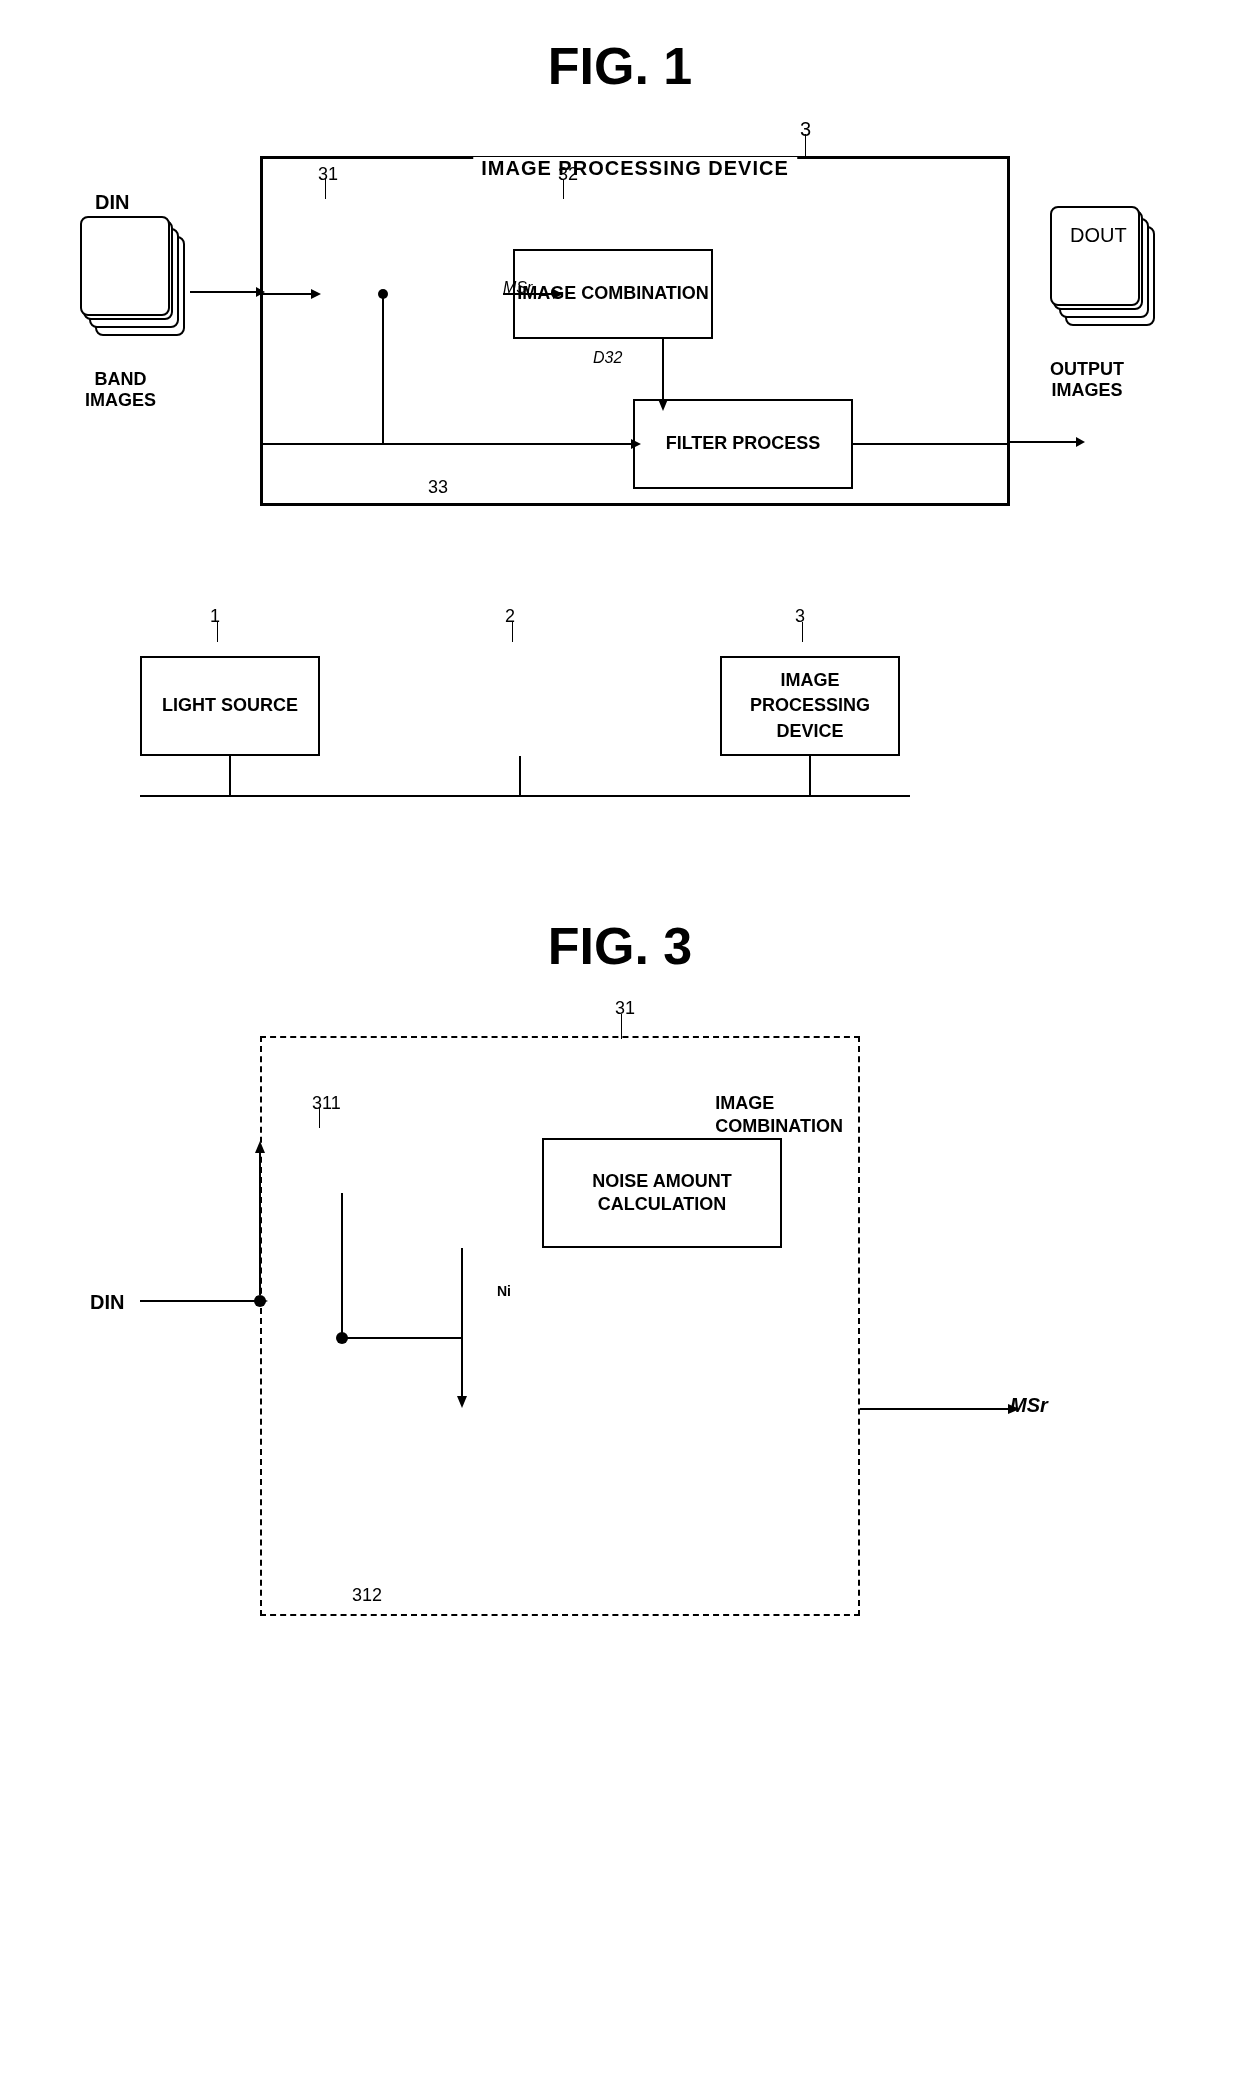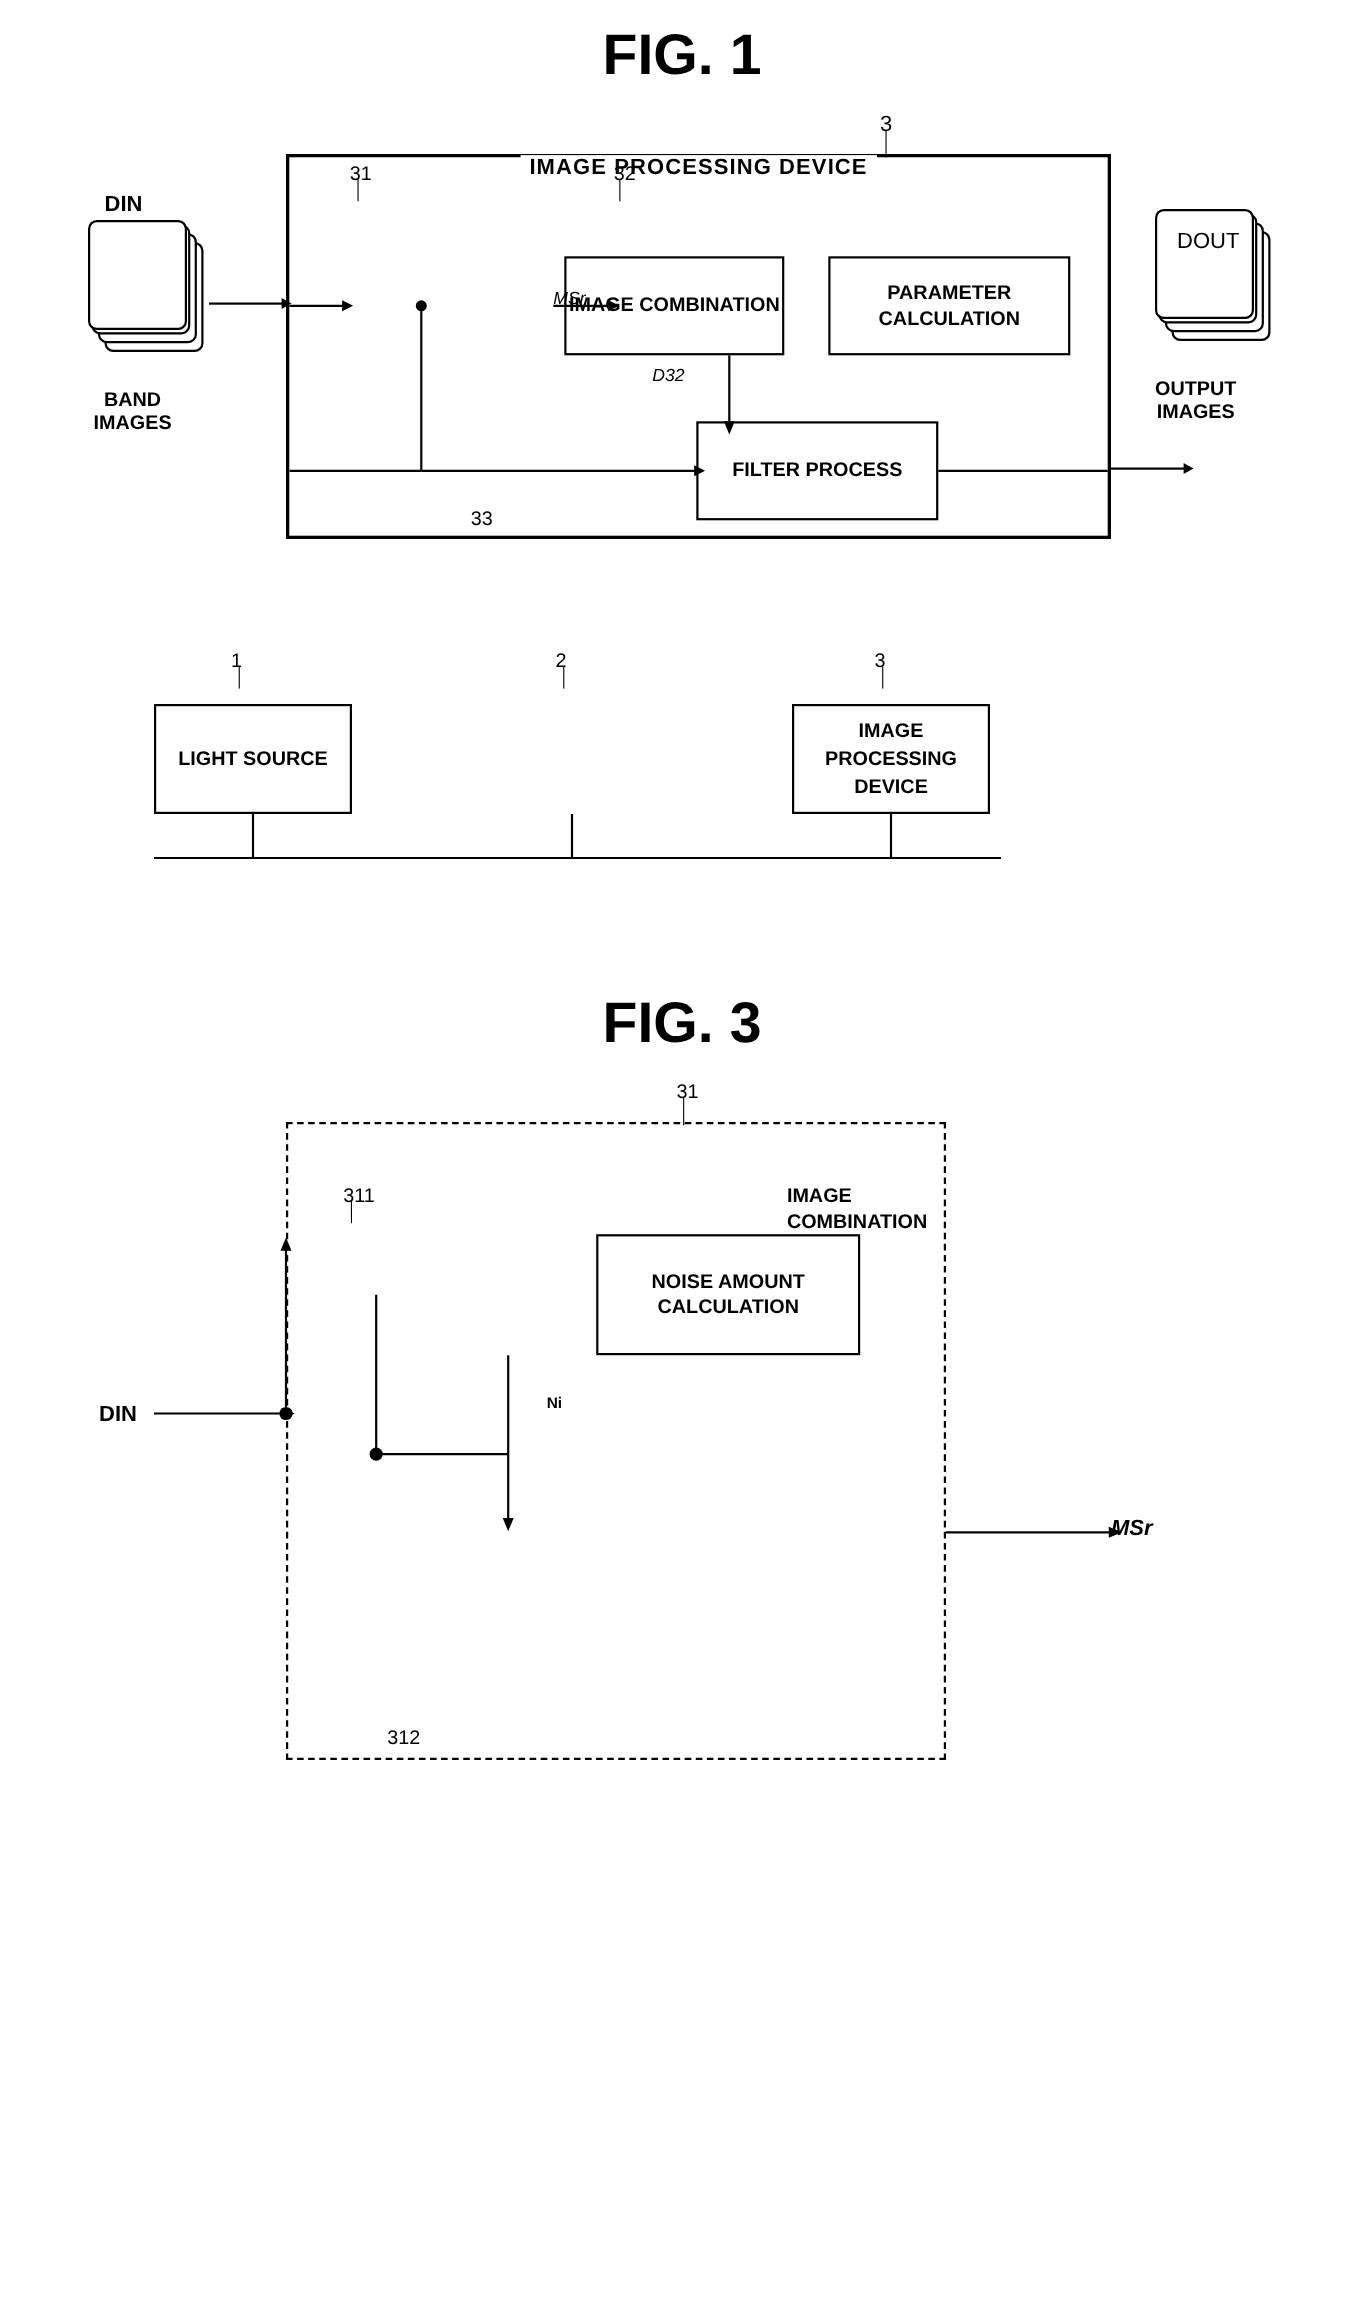--- a/index.html
+++ b/index.html
@@ -7,21 +7,21 @@
       background: #fff;
       font-family: Arial, sans-serif;
       width: 1240px;
       min-height: 2091px;
       position: relative;
       overflow-x: hidden;
     }
 
     .page-container {
       width: 1240px;
-      padding: 20px 60px;
+      padding: 36px 60px;
     }
 
     
     .fig1-section {
       margin-bottom: 40px;
     }
     .fig-title {
       text-align: center;
       font-size: 52px;
       font-weight: bold;
@@ -230,24 +230,20 @@
         <div style="position:absolute; top:20px; left:62px; width:1px; height:20px; background:#000;"></div>
 
         <div style="position:absolute; top:5px; left:295px; font-size:18px;text-align:right;">32</div>
         <div style="position:absolute; top:20px; left:300px; width:1px; height:20px; background:#000;"></div>
 
         <div class="inner-box box-31">
           <span>IMAGE
 COMBINATION</span>
         </div>
 
-        <div class="inner-box box-32">
-          <span>PARAMETER
-CALCULATION</span>
-        </div>
 
         <div class="inner-box box-33">
           <span>FILTER
 PROCESS</span>
         </div>
 
         <div style="position:absolute; bottom:5px; left:165px; font-size:18px;">33</div>
 
         <div style="position:absolute; top:120px; left:240px; font-size:16px; font-style:italic;">MSr</div>
 

